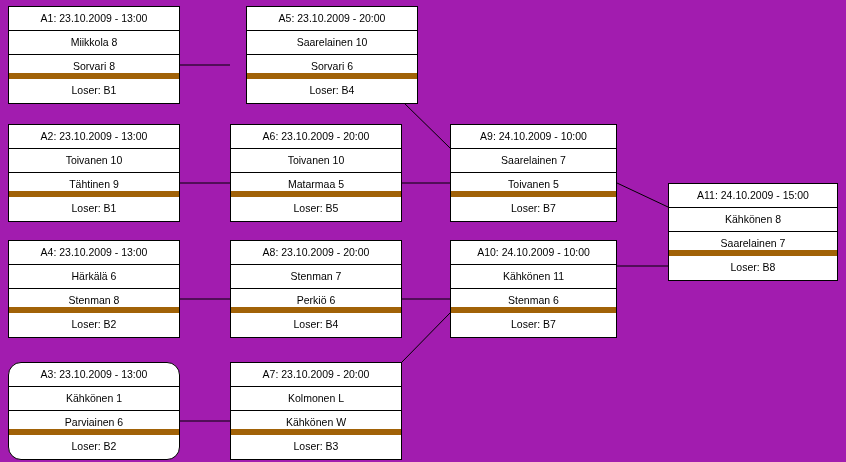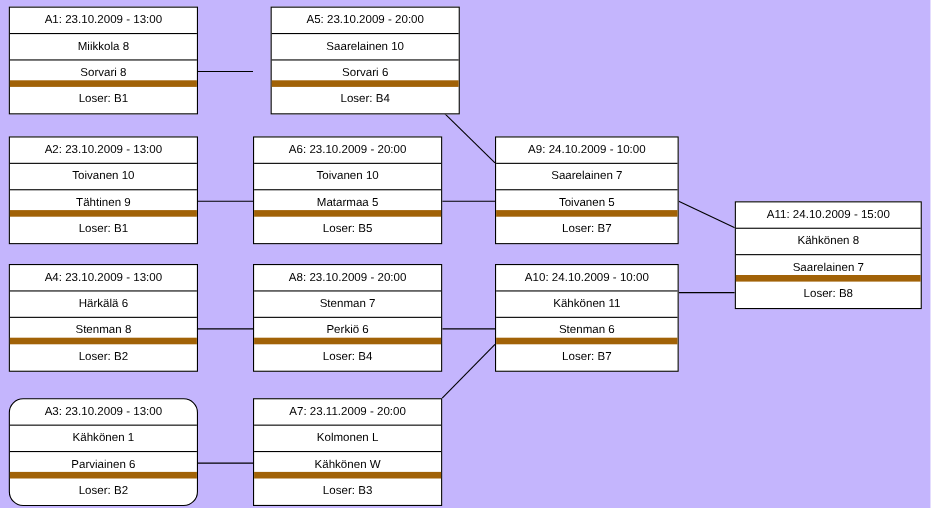--- a/index.html
+++ b/index.html
@@ -8,21 +8,21 @@
     background: #ffffff;
   }
   body {
     font-family: "Liberation Sans", sans-serif;
   }
   #bracket {
     position: relative;
     width: 846px;
     height: 462px;
     overflow: hidden;
-    background: #c4b5fd;
+    background: #a21caf;
   }
   svg.connectors {
     position: absolute;
     left: 0;
     top: 0;
     width: 846px;
     height: 462px;
     pointer-events: none;
   }
   .match {
@@ -123,21 +123,21 @@
   </div>
 
   <div class="match" style="left:230px; top:240px; width:172px;">
     <div class="row header">A8: 23.10.2009 - 20:00</div>
     <div class="row p1">Stenman 7</div>
     <div class="row p2">Perkiö 6</div>
     <div class="row loser">Loser: B4</div>
   </div>
 
   <div class="match" style="left:230px; top:362px; width:172px;">
-    <div class="row header">A7: 23.11.2009 - 20:00</div>
+    <div class="row header">A7: 23.10.2009 - 20:00</div>
     <div class="row p1">Kolmonen L</div>
     <div class="row p2">Kähkönen W</div>
     <div class="row loser">Loser: B3</div>
   </div>
 
   <div class="match" style="left:450px; top:124px; width:167px;">
     <div class="row header">A9: 24.10.2009 - 10:00</div>
     <div class="row p1">Saarelainen 7</div>
     <div class="row p2">Toivanen 5</div>
     <div class="row loser">Loser: B7</div>

